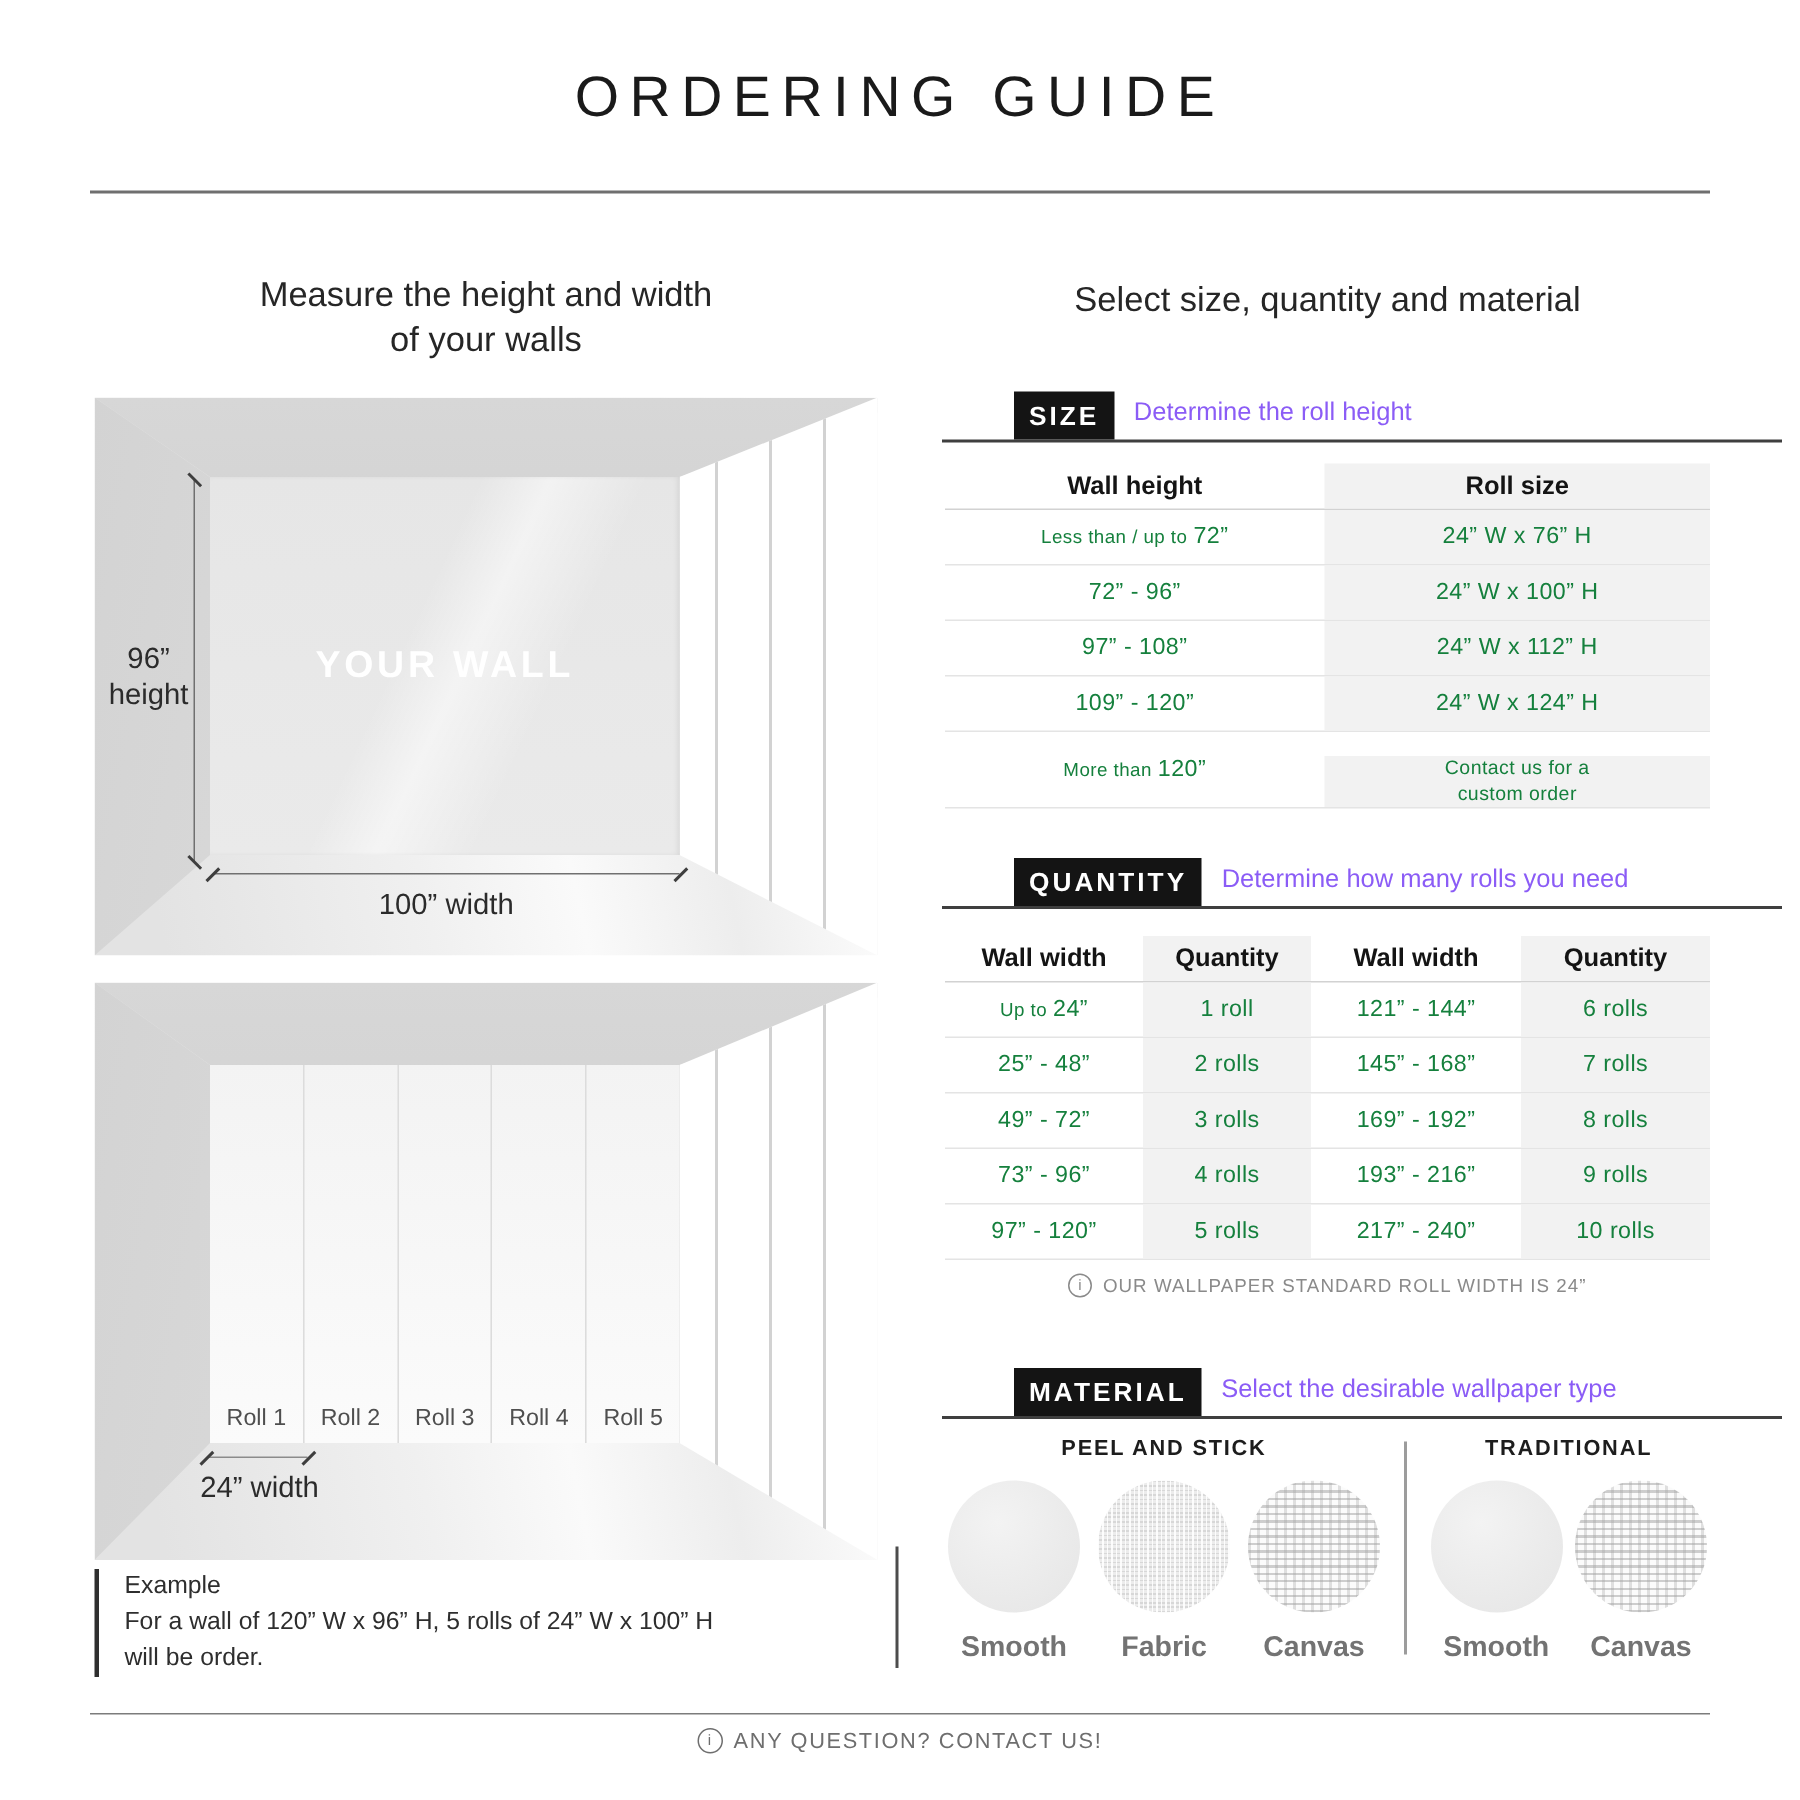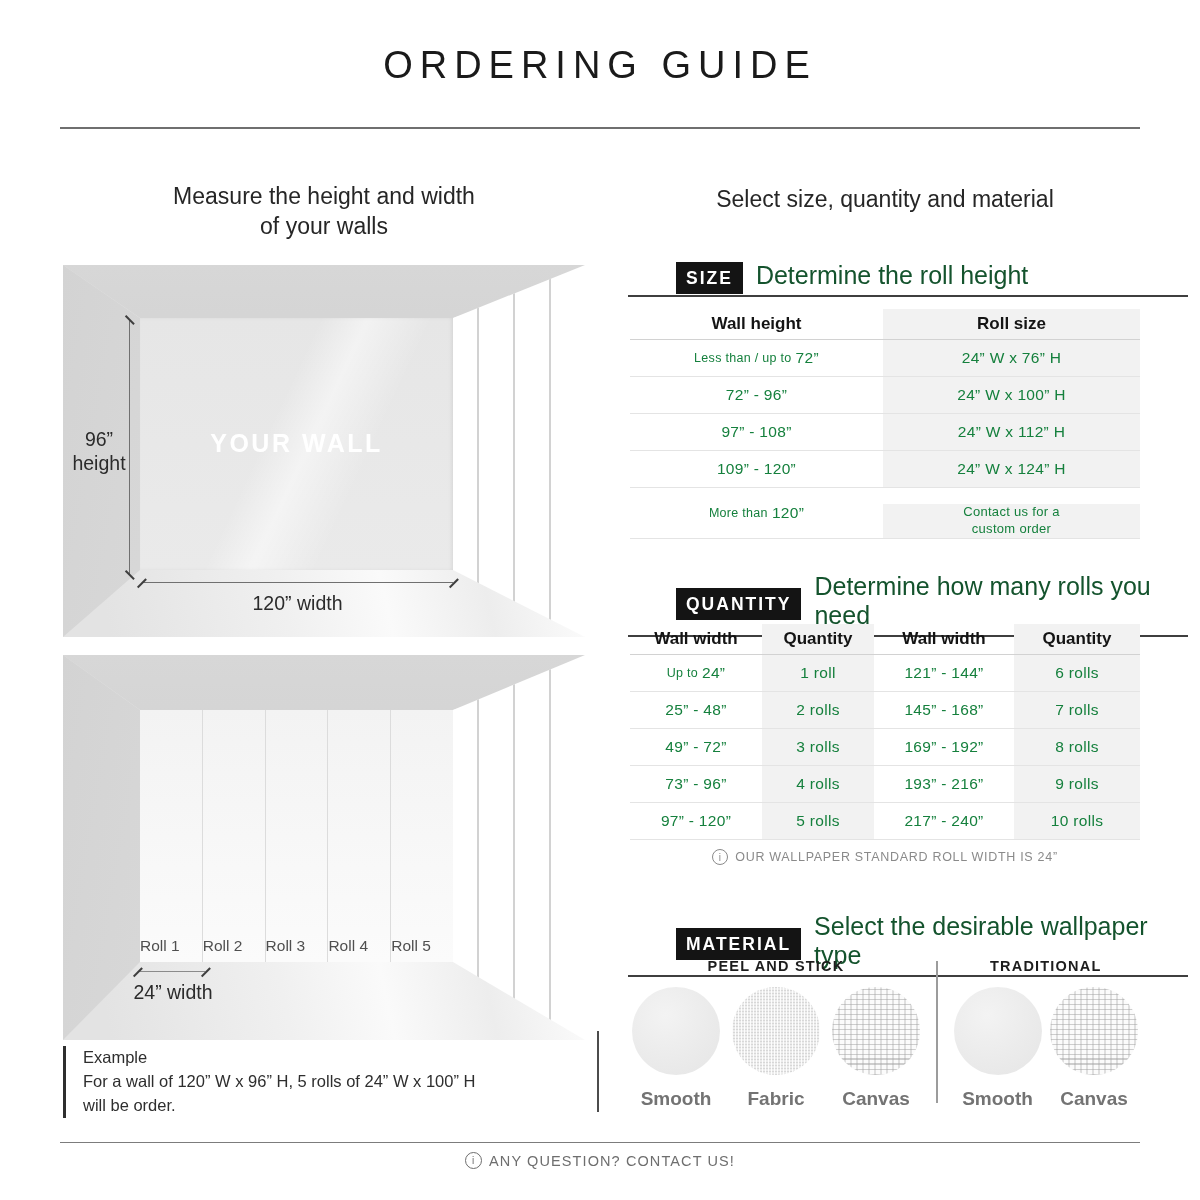--- a/index.html
+++ b/index.html
@@ -39,21 +39,21 @@
   .room2 .r-window{clip-path:polygon(390px 55px,100% 0,100% 100%,390px 307px);}
   .r-wall{background-image:linear-gradient(115deg,rgba(255,255,255,0) 42%,rgba(255,255,255,.5) 53%,rgba(255,255,255,0) 68%),
       linear-gradient(180deg,#e6e6e6,#eaeaea);
       box-shadow:inset -2px 0 5px -2px rgba(0,0,0,.12);}
   .room1 .r-wall{left:77px;top:53px;width:313px;height:252px;}
   .room2 .r-wall{left:77px;top:55px;width:313px;height:252px;display:flex;background:#f2f2f2;}
   .wall-label{position:absolute;left:0;right:0;top:44%;text-align:center;color:#ffffff;
       font-size:25px;font-weight:700;letter-spacing:2.5px;}
   .strip{flex:1;position:relative;background:linear-gradient(180deg,#f3f3f3,#fbfbfb);}
   .strip+.strip{border-left:1px solid #dcdcdc;}
-  .roll-label{position:absolute;bottom:7px;left:0;right:0;font-size:15.5px;color:#4f4f4f;}
+  .roll-label{position:absolute;bottom:7px;left:0;right:0;text-align:center;font-size:15.5px;color:#4f4f4f;}
 
   
   .vline{width:1px;background:#707070;}
   .room1 .vline{left:66px;top:55px;height:254px;}
   .vline .tick{position:absolute;display:block;width:12px;height:1.5px;background:#3e3e3e;left:-5.5px;}
   .vline .t1{top:-1px;transform:rotate(45deg);}
   .vline .t2{bottom:-1px;transform:rotate(45deg);}
   .hline{height:1px;background:#707070;}
   .room1 .hline{left:79px;top:317px;width:311px;}
   .room2 .hline{left:75px;top:316px;width:67px;background:#8b8b8b;}
@@ -72,21 +72,21 @@
   .v-divider{left:597px;top:1031px;width:2px;height:81px;background:#4c4c4c;}
 
   
   .sec{left:628px;width:512px;display:flex;align-items:center;gap:13px;
       border-bottom:2px solid #3f3f3f;padding-left:48px;}
   .sec-size{top:261px;}
   .sec-qty{top:572px;}
   .sec-mat{top:912px;}
   .badge{background:#141414;color:#ffffff;font-size:17.5px;font-weight:700;
       letter-spacing:2px;padding:6px 10px 5px;}
-  .sec-title{font-size:25px;color:#14532d;padding-bottom:5px;}
+  .sec-title{font-size:17px;color:#8b5cf6;padding-bottom:5px;}
 
   
   .table{left:630px;width:510px;}
   .size-table{top:309px;}
   .qty-table{top:624px;}
   .t-row{display:flex;align-items:stretch;border-bottom:1px solid #e4e4e4;min-height:36px;
       color:#15803d;font-size:15.5px;letter-spacing:.3px;}
   .t-head{min-height:30px;border-bottom:1px solid #d2d2d2;font-weight:700;color:#141414;
       font-size:17px;letter-spacing:0;}
   .tc{display:flex;align-items:center;justify-content:center;text-align:center;}
@@ -155,21 +155,21 @@
     <i class="tick t2"></i>
   </div>
   <div class="hlabel">
     <div>96”</div>
     <div>height</div>
   </div>
   <div class="hline">
     <i class="tick t3"></i>
     <i class="tick t4"></i>
   </div>
-  <div class="wlabel">120” width</div>
+  <div class="wlabel">100” width</div>
 </div>
 
 <div class="abs room room2">
   <div class="r-base"></div>
   <div class="r-ceiling"></div>
   <div class="r-leftwall"></div>
   <div class="r-window"></div>
   <div class="r-wall" id="rolls-wall">
       <div class="strip">
         <span class="roll-label">Roll 1</span>

